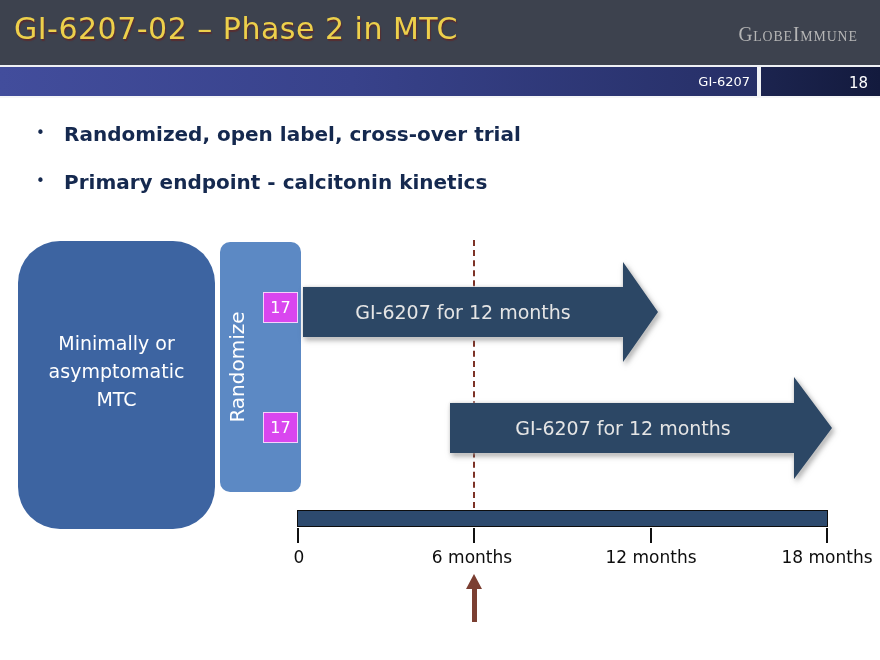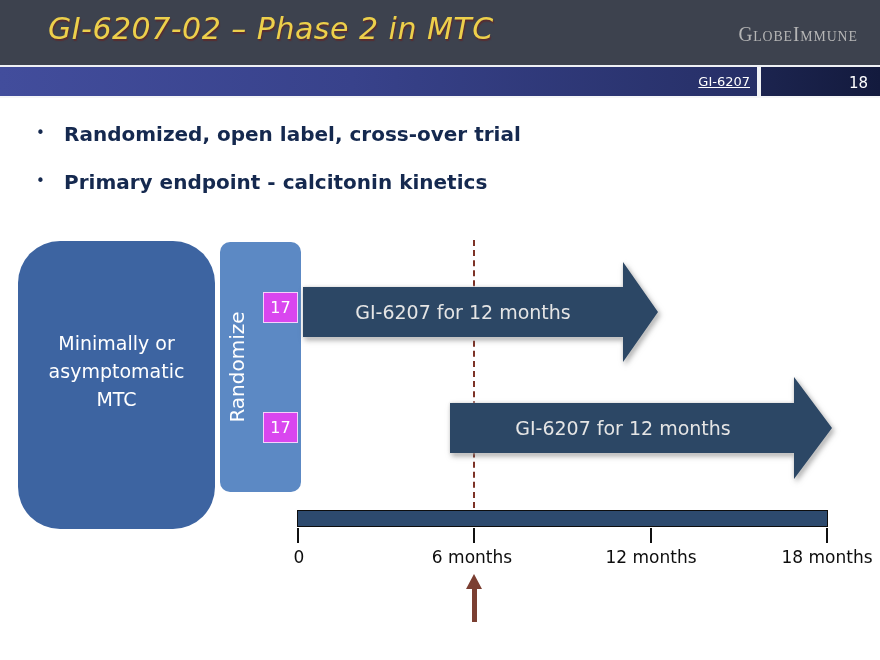--- a/index.html
+++ b/index.html
@@ -5,36 +5,36 @@
   html,body{margin:0;padding:0;background:#888;}
   .slide{
     position:relative;width:880px;height:660px;background:#ffffff;overflow:hidden;
     font-family:"DejaVu Sans","Liberation Sans",sans-serif;
   }
   
   .titlebar{
     position:absolute;left:0;top:0;width:880px;height:65px;background:#3d424e;
   }
   .slide-title{
-    position:absolute;left:48px;top:11px;font-size:30px;color:#edd04b;
-    text-shadow:1px 2px 1px rgba(110,30,25,0.55);letter-spacing:0.5px;white-space:nowrap;font-style:italic;
+    position:absolute;left:14px;top:11px;font-size:30px;color:#edd04b;
+    text-shadow:1px 2px 1px rgba(110,30,25,0.55);letter-spacing:0.5px;white-space:nowrap;
   }
   .logo{
     position:absolute;right:22px;top:22px;font-family:"Liberation Serif","DejaVu Serif",serif;
     font-variant:small-caps;font-size:21px;color:#b5b5b5;letter-spacing:1px;
     transform:scaleX(0.92);transform-origin:right center;white-space:nowrap;
   }
   
   .strip{
     position:absolute;left:0;top:65px;width:880px;height:33px;
     border-top:2px solid #eef0f4;border-bottom:2px solid #f5f6f8;box-sizing:border-box;
     background:linear-gradient(90deg,#424d9c 0%,#38428b 40%,#262f66 86%);
   }
   .strip .product{
-    position:absolute;right:130px;top:7px;font-size:13px;color:#ffffff;white-space:nowrap;text-decoration:underline;
+    position:absolute;right:130px;top:7px;font-size:13px;color:#ffffff;white-space:nowrap;
   }
   .strip .sep{
     position:absolute;right:119px;top:0;width:4px;height:29px;background:#f2f3f6;
   }
   .strip .pagebox{
     position:absolute;right:0;top:0;width:119px;height:29px;
     background:linear-gradient(90deg,#1c244f 0%,#131a3d 100%);
   }
   .strip .page{
     position:absolute;right:12px;top:7px;font-size:15px;color:#ffffff;

